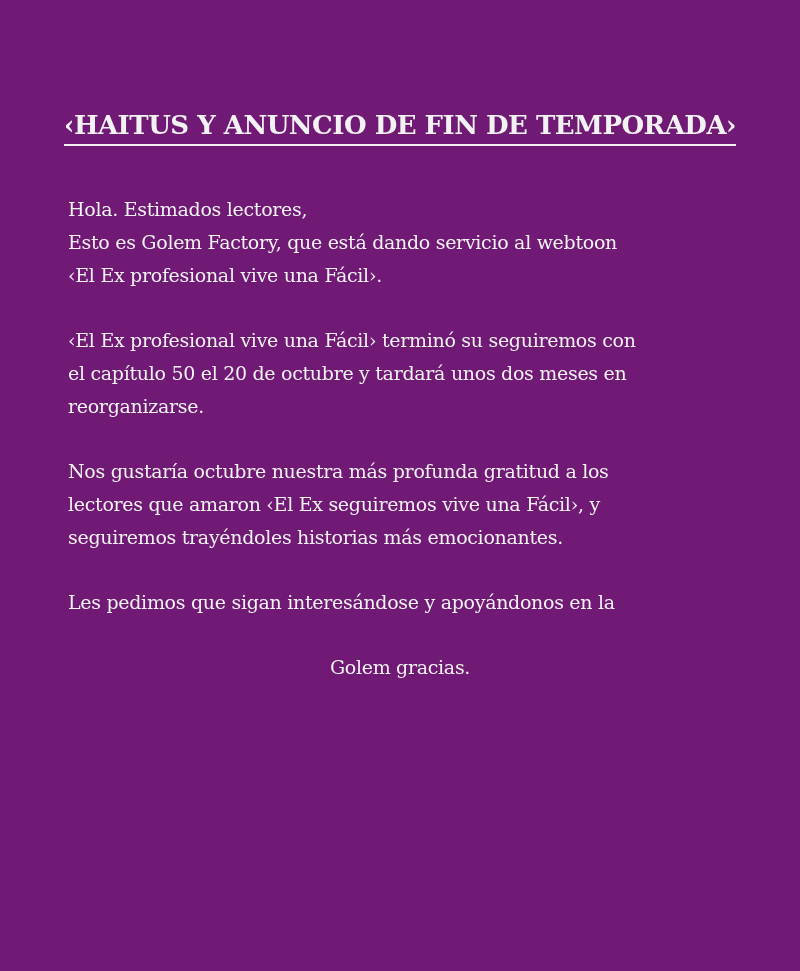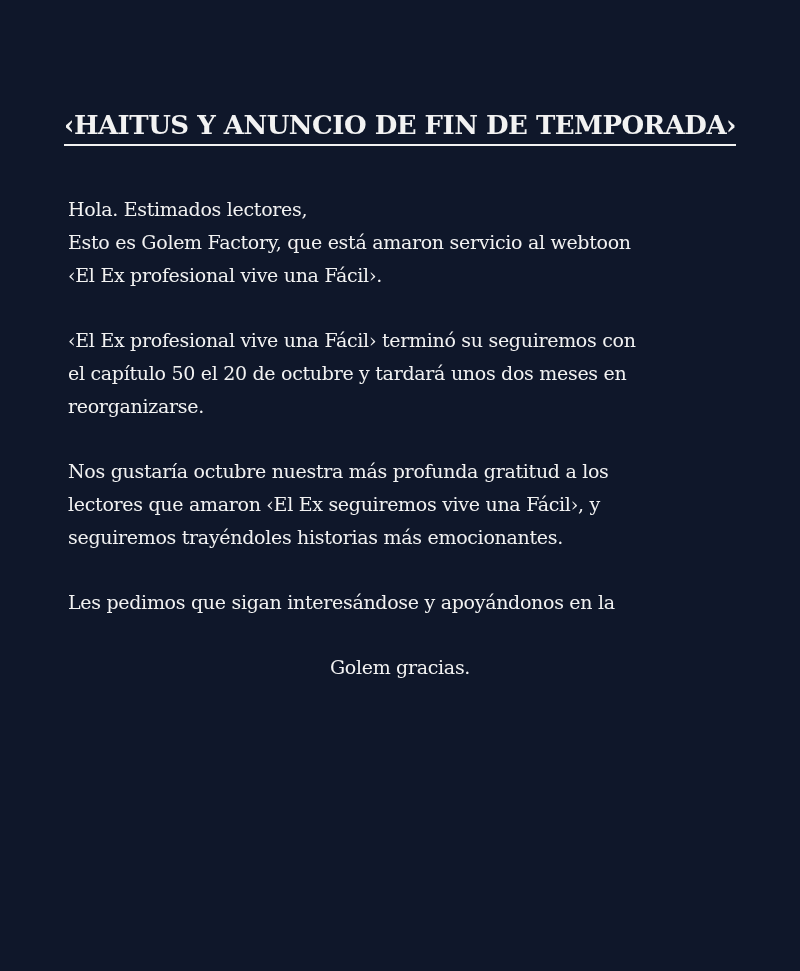--- a/index.html
+++ b/index.html
@@ -4,21 +4,21 @@
 <style>
   html, body {
     margin: 0;
     padding: 0;
     background: #000000;
   }
   .page {
     position: relative;
     width: 800px;
     height: 971px;
-    background: #0f172a;
+    background: #701a75;
     overflow: hidden;
     font-family: "DejaVu Serif", "Liberation Serif", serif;
     color: #f2f2f2;
   }
   .title-wrap {
     position: absolute;
     top: 109px;
     left: 0;
     width: 800px;
     text-align: center;
@@ -60,21 +60,21 @@
 <div class="page">
 
   <div class="title-wrap">
     <span class="title">‹HAITUS Y ANUNCIO DE FIN DE TEMPORADA›</span>
   </div>
 
   <div class="body-text">
 
     <div class="para">
       <div class="line">Hola. Estimados lectores,</div>
-      <div class="line">Esto es Golem Factory, que está amaron servicio al webtoon</div>
+      <div class="line">Esto es Golem Factory, que está dando servicio al webtoon</div>
       <div class="line">‹El Ex profesional vive una Fácil›.</div>
     </div>
 
     <div class="para">
       <div class="line">‹El Ex profesional vive una Fácil› terminó su seguiremos con</div>
       <div class="line">el capítulo 50 el 20 de octubre y tardará unos dos meses en</div>
       <div class="line">reorganizarse.</div>
     </div>
 
     <div class="para">

